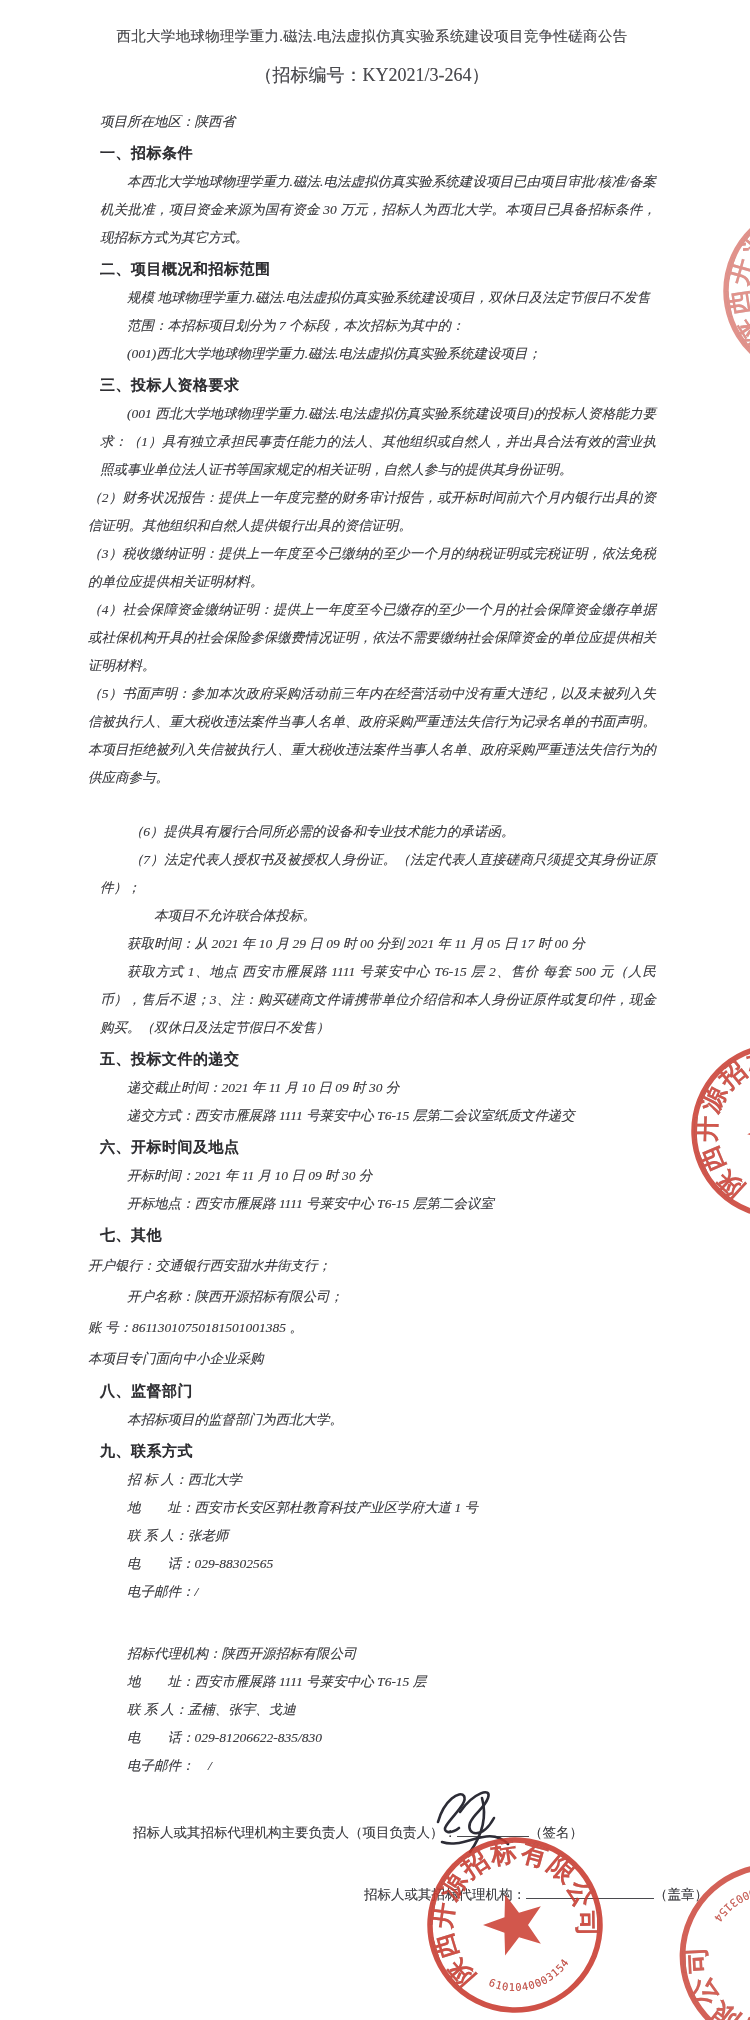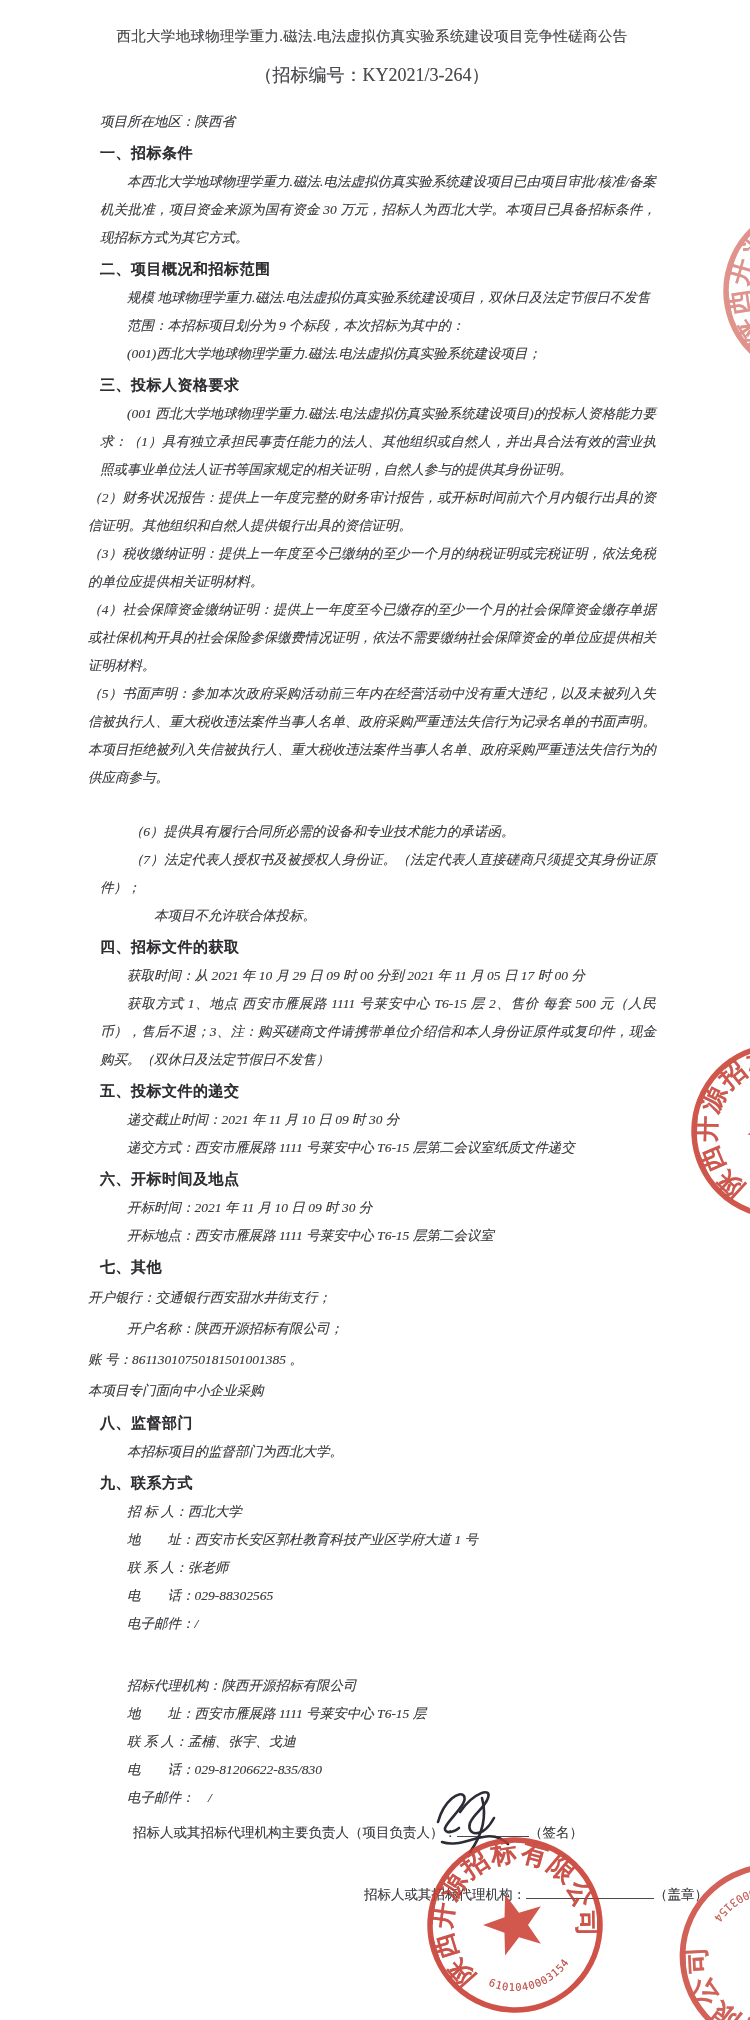--- a/index.html
+++ b/index.html
@@ -61,35 +61,34 @@
     <div class="doc-title">西北大学地球物理学重力.磁法.电法虚拟仿真实验系统建设项目竞争性磋商公告</div>
     <div class="tender-no">（招标编号：KY2021/3-264）</div>
 
     <p class="b region">项目所在地区：陕西省</p>
 
     <h2 class="sec">一、招标条件</h2>
     <p class="b ind">本西北大学地球物理学重力.磁法.电法虚拟仿真实验系统建设项目已由项目审批/核准/备案机关批准，项目资金来源为国有资金 30 万元，招标人为西北大学。本项目已具备招标条件，现招标方式为其它方式。</p>
 
     <h2 class="sec">二、项目概况和招标范围</h2>
     <p class="b ind">规模 地球物理学重力.磁法.电法虚拟仿真实验系统建设项目，双休日及法定节假日不发售</p>
-    <p class="b ind">范围：本招标项目划分为 9 个标段，本次招标为其中的：</p>
+    <p class="b ind">范围：本招标项目划分为 7 个标段，本次招标为其中的：</p>
     <p class="b ind">(001)西北大学地球物理学重力.磁法.电法虚拟仿真实验系统建设项目；</p>
 
     <h2 class="sec">三、投标人资格要求</h2>
     <p class="b ind">(001 西北大学地球物理学重力.磁法.电法虚拟仿真实验系统建设项目)的投标人资格能力要求：（1）具有独立承担民事责任能力的法人、其他组织或自然人，并出具合法有效的营业执照或事业单位法人证书等国家规定的相关证明，自然人参与的提供其身份证明。</p>
     <p class="b flush">（2）财务状况报告：提供上一年度完整的财务审计报告，或开标时间前六个月内银行出具的资信证明。其他组织和自然人提供银行出具的资信证明。</p>
     <p class="b flush">（3）税收缴纳证明：提供上一年度至今已缴纳的至少一个月的纳税证明或完税证明，依法免税的单位应提供相关证明材料。</p>
     <p class="b flush">（4）社会保障资金缴纳证明：提供上一年度至今已缴存的至少一个月的社会保障资金缴存单据或社保机构开具的社会保险参保缴费情况证明，依法不需要缴纳社会保障资金的单位应提供相关证明材料。</p>
     <p class="b flush">（5）书面声明：参加本次政府采购活动前三年内在经营活动中没有重大违纪，以及未被列入失信被执行人、重大税收违法案件当事人名单、政府采购严重违法失信行为记录名单的书面声明。本项目拒绝被列入失信被执行人、重大税收违法案件当事人名单、政府采购严重违法失信行为的供应商参与。</p>
     <div class="gap-m"></div>
     <p class="b item">（6）提供具有履行合同所必需的设备和专业技术能力的承诺函。</p>
     <p class="b item">（7）法定代表人授权书及被授权人身份证。（法定代表人直接磋商只须提交其身份证原件）；</p>
     <p class="b deep">本项目不允许联合体投标。</p>
 
-    <h2 class="sec">四、招标文件的获取</h2>
     <p class="b ind">获取时间：从 2021 年 10 月 29 日 09 时 00 分到 2021 年 11 月 05 日 17 时 00 分</p>
     <p class="b ind">获取方式 1、地点 西安市雁展路 1111 号莱安中心 T6-15 层 2、售价 每套 500 元（人民币），售后不退；3、注：购买磋商文件请携带单位介绍信和本人身份证原件或复印件，现金购买。（双休日及法定节假日不发售）</p>
 
     <h2 class="sec">五、投标文件的递交</h2>
     <p class="b ind">递交截止时间：2021 年 11 月 10 日  09 时 30 分</p>
     <p class="b ind">递交方式：西安市雁展路 1111 号莱安中心 T6-15 层第二会议室纸质文件递交</p>
 
     <h2 class="sec">六、开标时间及地点</h2>
     <p class="b ind">开标时间：2021 年 11 月 10 日  09 时 30 分</p>
     <p class="b ind">开标地点：西安市雁展路 1111 号莱安中心 T6-15 层第二会议室</p>

